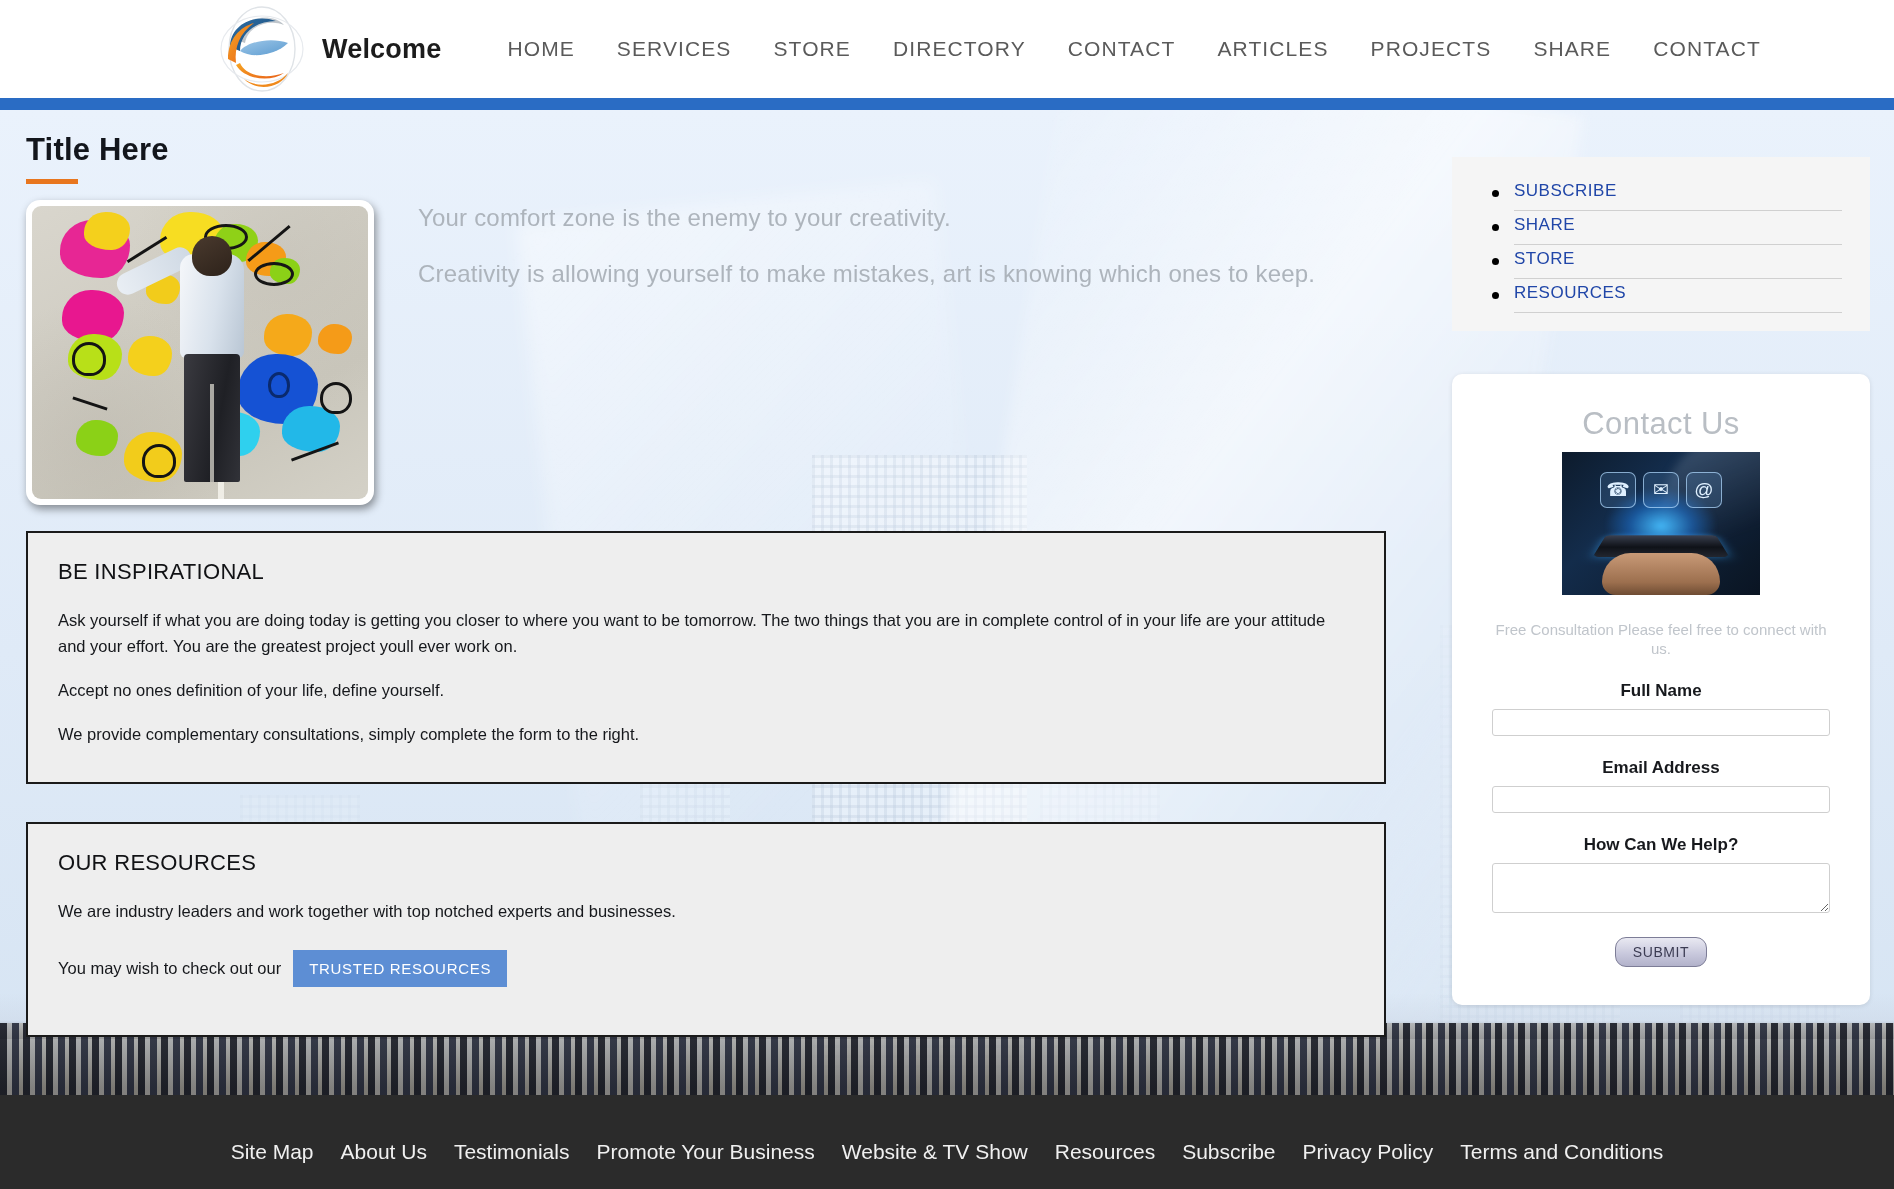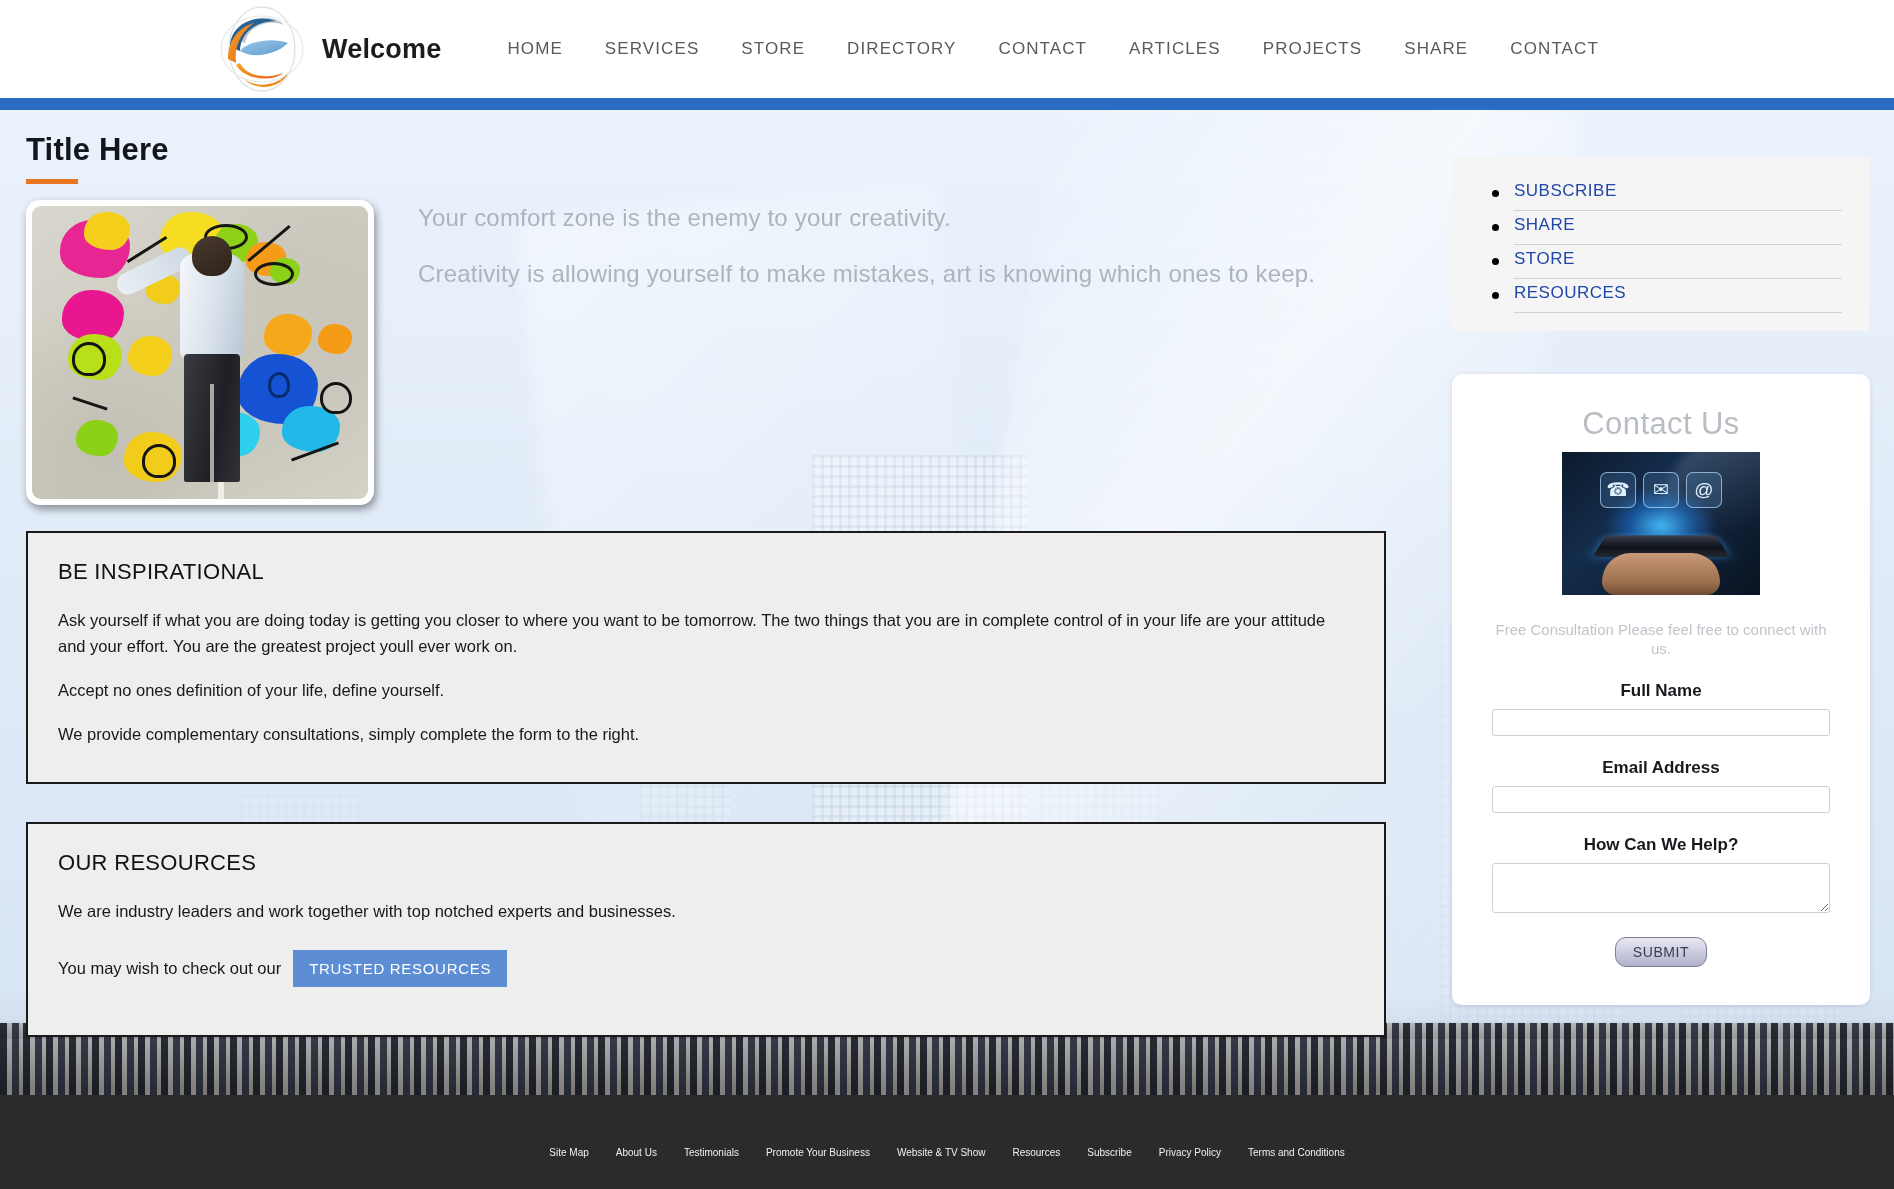--- a/index.html
+++ b/index.html
@@ -47,21 +47,21 @@
     letter-spacing: 0.2px;
     white-space: nowrap;
   }
   .mainnav {
     display: flex;
     align-items: center;
     margin-left: 45px;
     gap: 0px;
   }
   .mainnav a {
-    font-size: 17px;
+    font-size: 21px;
     color: #5a5a5a;
     text-decoration: none;
     letter-spacing: 1.1px;
     padding: 0 21px;
     white-space: nowrap;
   }
   .blue-bar {
     height: 12px;
     background: #2a6cc4;
     position: relative;
@@ -460,21 +460,21 @@
     align-items: center;
     justify-content: center;
   }
   .footer-links {
     display: flex;
     gap: 27px;
     margin-top: 20px;
   }
   .footer-links a {
     color: #f0f0f0;
-    font-size: 10px;
+    font-size: 21px;
     text-decoration: none;
     white-space: nowrap;
   }
 </style>
 </head>
 <body>
 
 <div class="page">
 
   <div class="header">

